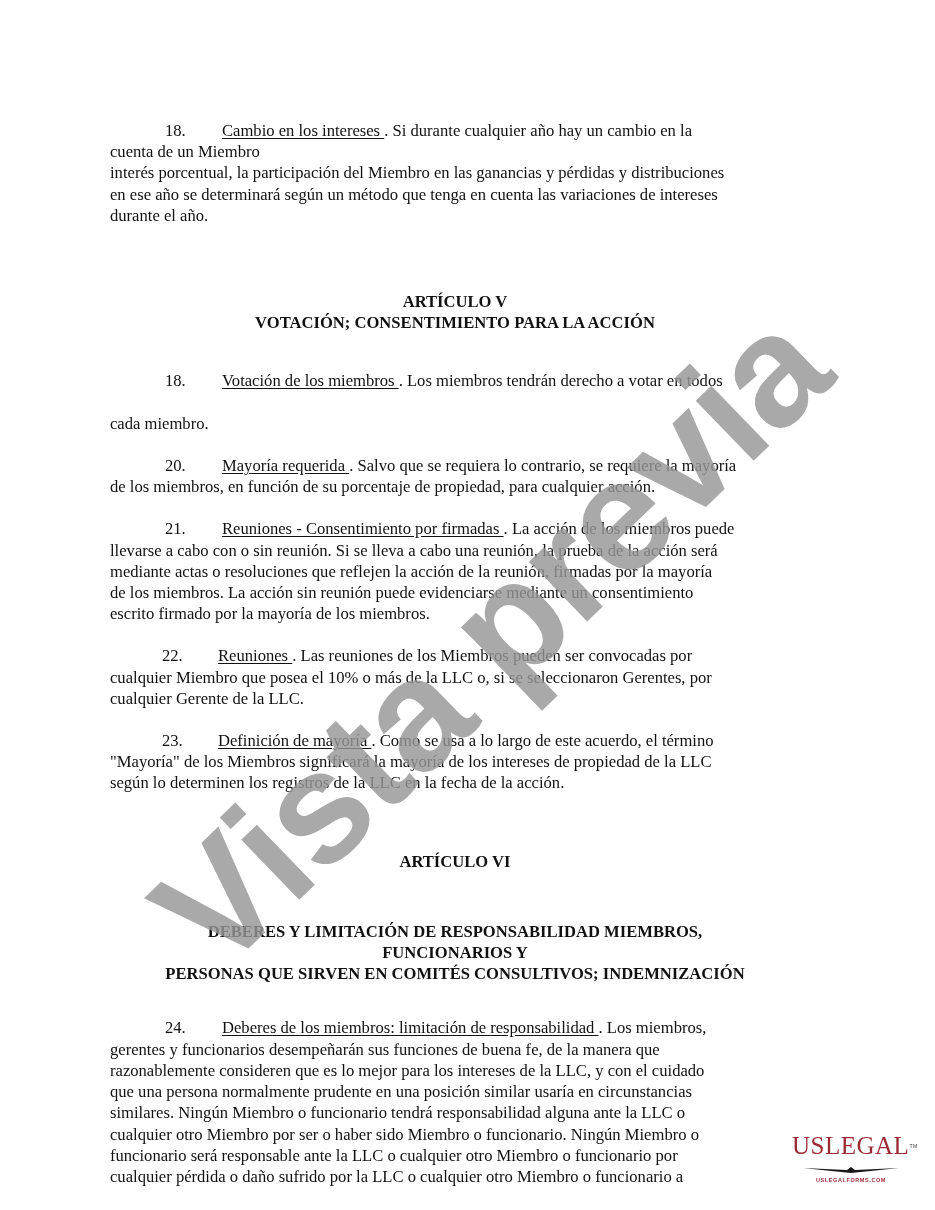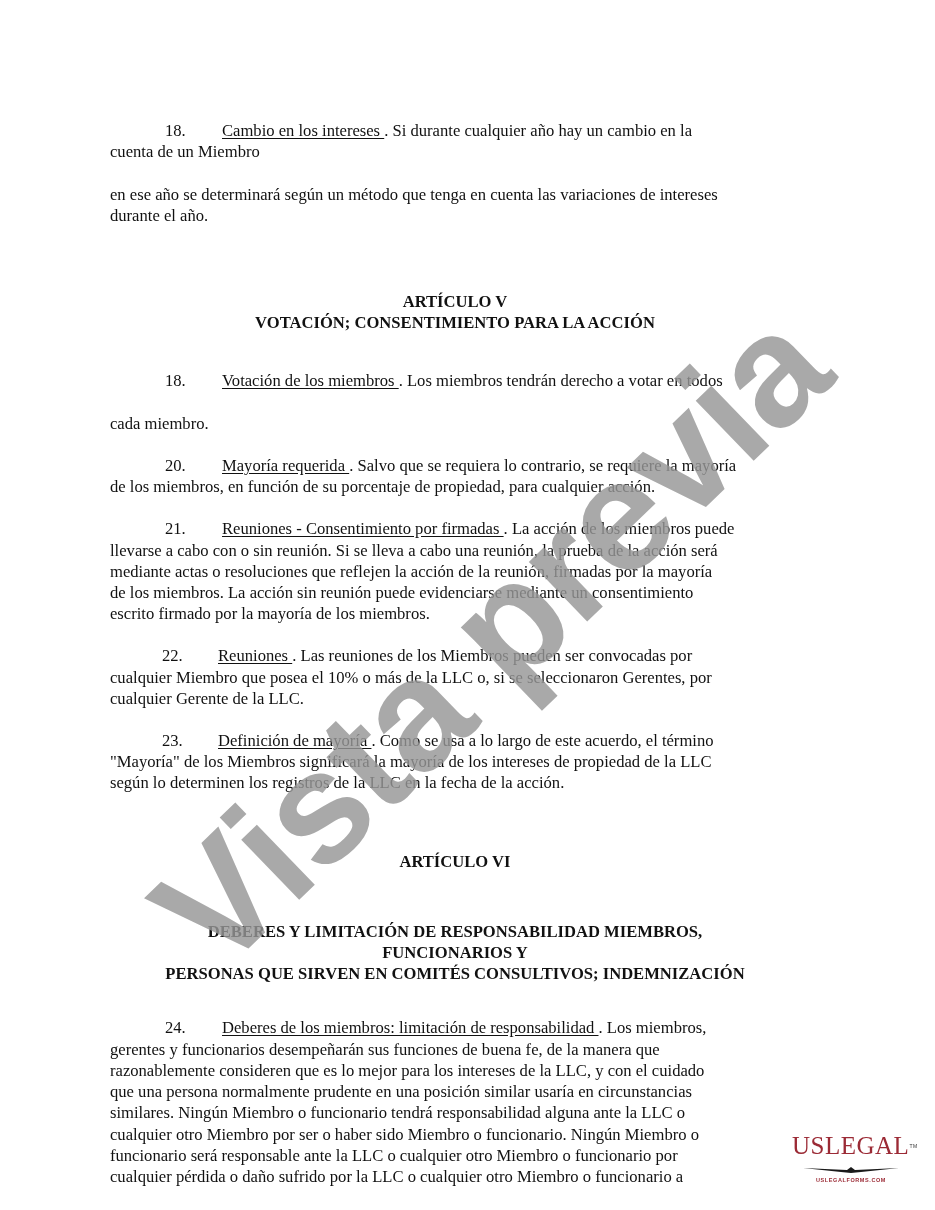--- a/index.html
+++ b/index.html
@@ -34,21 +34,21 @@
 </style>
 </head>
 <body>
 
 <div class="page">
   <div class="doc">
 
     <p class="para">
       <span class="num">18.</span><span class="title">Cambio en los intereses </span><span>. Si durante cualquier año hay un cambio en la</span><br>
       <span>cuenta de un Miembro</span><br>
-      <br>
+      <span>interés porcentual, la participación del Miembro en las ganancias y pérdidas y distribuciones</span><br>
       <span>en ese año se determinará según un método que tenga en cuenta las variaciones de intereses</span><br>
       <span>durante el año.</span>
     </p>
 
     <div style="height:49px"></div>
 
     <div class="heading">
       <div>ARTÍCULO V</div>
       <div>VOTACIÓN; CONSENTIMIENTO PARA LA ACCIÓN</div>
     </div>

